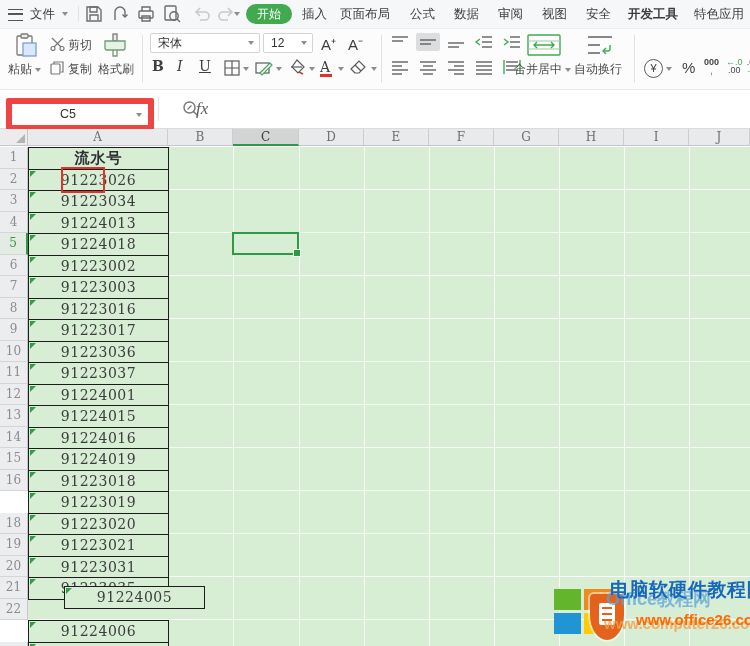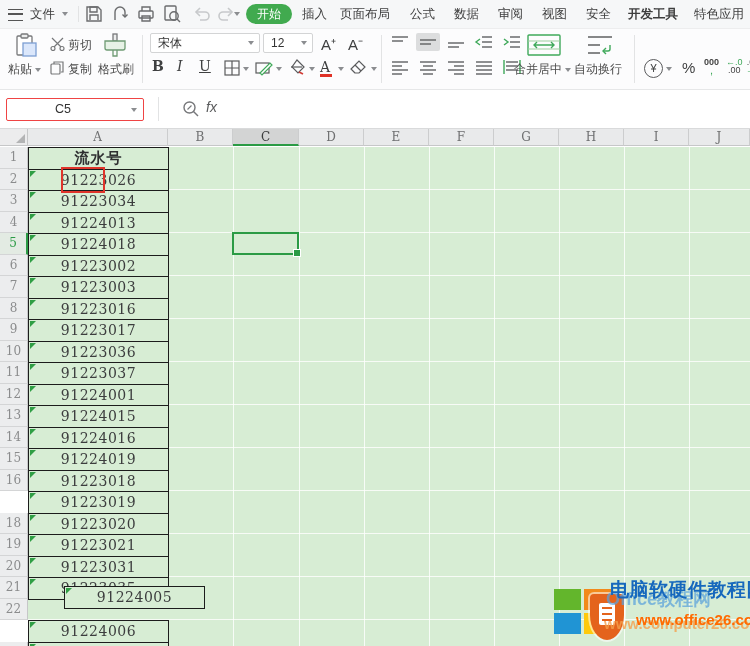--- a/index.html
+++ b/index.html
@@ -25,24 +25,24 @@
   .tb-label{position:absolute;font-size:12px;color:#4c4c4c;white-space:nowrap;}
   .combo{position:absolute;background:#fff;border:1px solid #d3d4d5;border-radius:2px;font-size:12px;color:#333;}
   .combo .cv{position:absolute;left:7px;top:0;line-height:18px;}
   .combo .caret{position:absolute;right:5px;top:7px;}
   .fmt-letter{position:absolute;font-size:14px;color:#3f4041;}
   .alico{position:absolute;width:24px;height:18px;border-radius:2px;text-align:center;}
   .alico.active{background:#dcddde;}
   .alico svg{width:20px;height:16px;margin-top:1px;}
   
   #fbar{position:absolute;left:0;top:90px;width:750px;height:38px;background:#fff;border-bottom:1px solid #d9dadb;}
-  #namebox{position:absolute;left:6px;top:8px;width:136px;height:21px;border:1px solid #ef4444;border-radius:2px;background:#fff;}
+  #namebox{position:absolute;left:6px;top:8px;width:136px;height:21px;border:6px solid #ef4444;border-radius:2px;background:#fff;}
   #namebox .nv{position:absolute;left:0;right:24px;text-align:center;font-size:12.5px;color:#333;line-height:21px;}
   #namebox .caret{position:absolute;right:6px;top:9px;}
-  #fx{position:absolute;left:206px;top:9px;font-family:Liberation Sans, sans-serif;font-style:italic;font-size:14px;color:#5a5b5c;}
+  #fx{position:absolute;left:196px;top:9px;font-family:Liberation Serif, serif;font-style:italic;font-size:17px;color:#5a5b5c;}
   #finput{position:absolute;left:230px;top:7px;width:514px;height:24px;border:0;outline:0;background:#fff;font-size:12px;}
   
   #ghead{position:absolute;left:0;top:129px;width:750px;height:17px;background:#e9eaeb;}
   #corner{position:absolute;left:0;top:0;width:28px;height:17px;background:#ececed;border-right:1px solid #c6c7c8;border-bottom:1px solid #c6c7c8;box-sizing:border-box;}
   #corner .tri{position:absolute;right:2px;bottom:2px;width:0;height:0;border-left:9px solid transparent;border-bottom:9px solid #b3b4b5;}
   .colhdr{position:absolute;top:0;height:17px;box-sizing:border-box;border-right:1px solid #cccdce;border-bottom:1px solid #c6c7c8;
           text-align:center;font-family:"DejaVu Serif",serif;font-size:12px;color:#6e6f70;line-height:16px;}
   .colhdr.sel{background:#d3d4d4;border-bottom:2px solid #2b9b45;color:#3a3b3c;}
   #gbody{position:absolute;left:0;top:147px;width:750px;height:499px;overflow:hidden;background:#fff;}
   #sheetbg{position:absolute;left:28px;top:0;width:722px;height:499px;background:#d7edd4;

